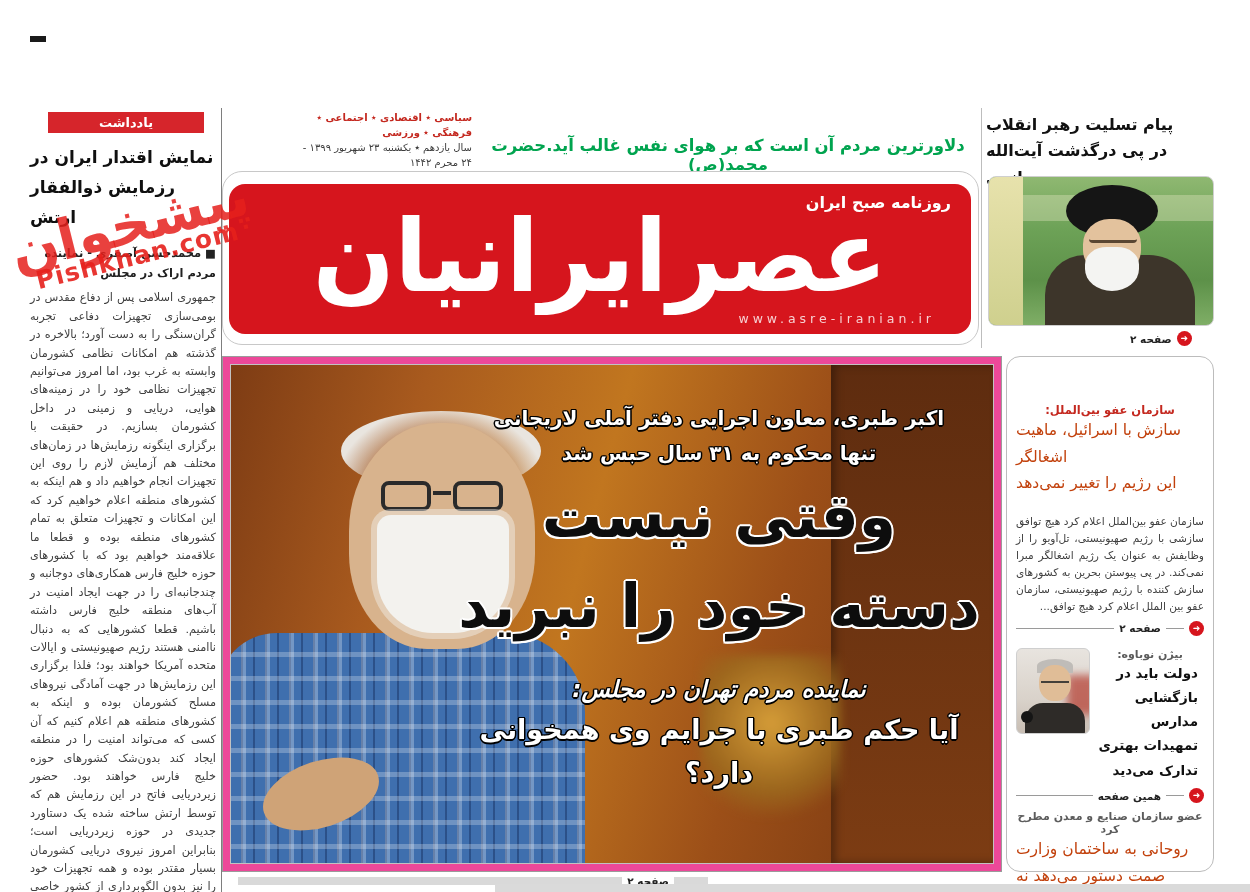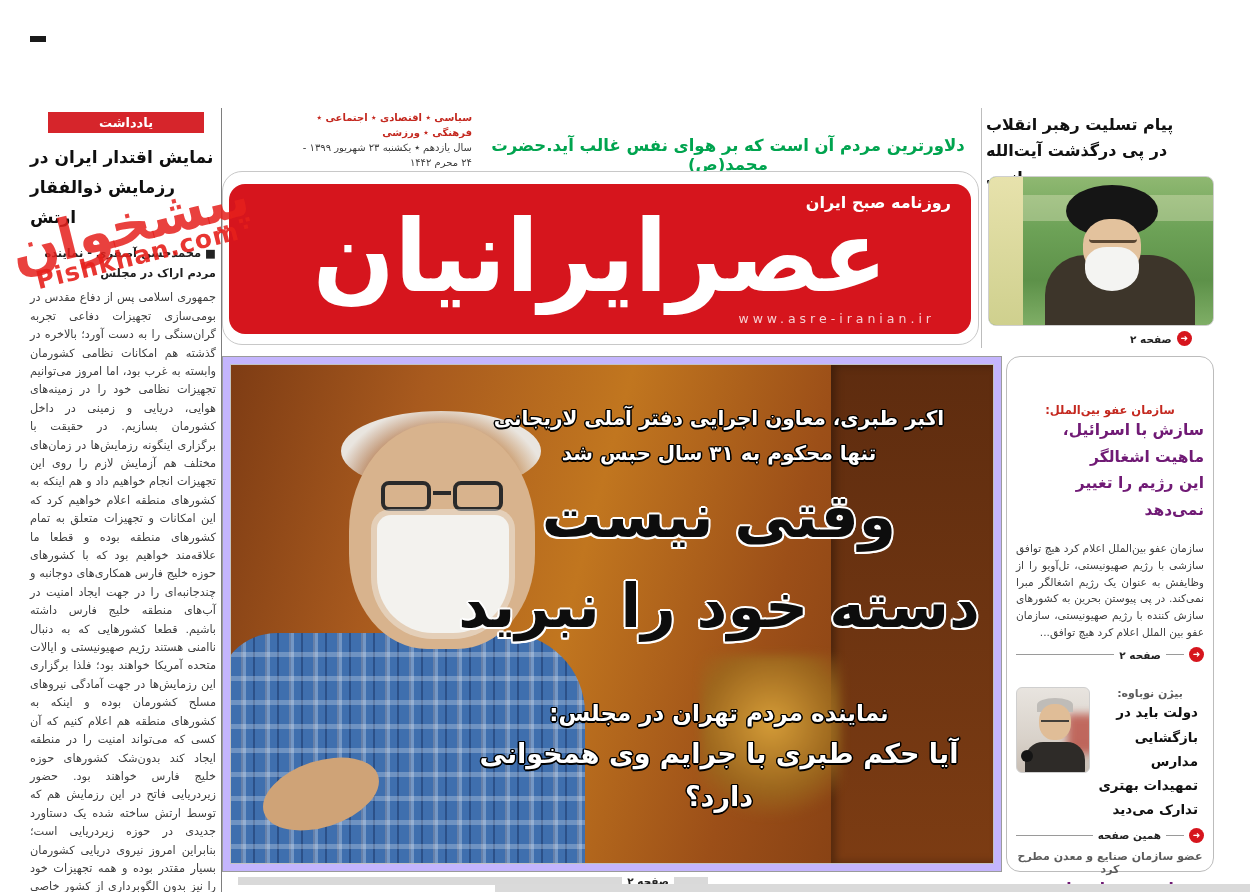--- a/index.html
+++ b/index.html
@@ -54,21 +54,21 @@
   .note .hl { text-align:left; font-weight:bold; font-size:17px; line-height:1.75; color:#101010; }
   .note .byline { margin-top:12px; font-size:11.5px; font-weight:bold; color:#222; line-height:1.7; }
   .note .body { margin-top:6px; font-size:11.3px; color:#3f3f3f; line-height:1.63; text-align:justify; }
 
   
   .watermark { left:-18px; top:196px; width:300px; transform:rotate(-14deg); text-align:center; pointer-events:none; z-index:40; }
   .watermark .fa { font-size:56px; font-weight:900; color:rgba(229,32,28,.85); line-height:1; }
   .watermark .en { font-size:25px; font-weight:900; color:rgba(229,32,28,.9); letter-spacing:1px; margin-top:-10px; }
 
   
-  .main-box { left:222px; top:356px; width:780px; height:516px; border:1px solid #9b9b9b; background:#c4b5fd; padding:7px; }
+  .main-box { left:222px; top:356px; width:780px; height:516px; border:1px solid #9b9b9b; background:#ec4899; padding:7px; }
   .main-photo { position:relative; width:100%; height:100%; border:1px solid #c2c2c2; overflow:hidden;
      background:linear-gradient(105deg,#7e3c14 0%,#a85a1e 22%,#c1761f 45%,#9c4f18 68%,#6f3210 100%); }
   .main-photo .panel { position:absolute; left:600px; top:0; width:164px; height:100%; background:linear-gradient(180deg,#5e2c0f,#7c3c13); box-shadow:inset 4px 0 8px rgba(0,0,0,.35); }
   .main-photo .emblem { position:absolute; left:470px; top:290px; width:140px; height:170px; background:radial-gradient(circle at 50% 40%,#e0ab3e 0%,#9c6a1e 55%,rgba(120,70,20,0) 78%); filter:blur(5px); opacity:.85; }
   .main-photo .shirt { position:absolute; left:-14px; top:268px; width:368px; height:240px; border-radius:60px 80px 0 0;
      background:
        repeating-linear-gradient(90deg, rgba(255,255,255,.28) 0 5px, rgba(255,255,255,0) 5px 24px),
        repeating-linear-gradient(0deg, rgba(255,255,255,.25) 0 5px, rgba(255,255,255,0) 5px 24px),
        repeating-linear-gradient(90deg, rgba(15,35,80,.4) 0 2px, rgba(15,35,80,0) 2px 12px),
        #3f6fae; }
@@ -79,34 +79,34 @@
   .main-photo .glasses .lens { position:absolute; top:0; width:50px; height:30px; border:4px solid #2a2a2a; border-radius:8px; }
   .main-photo .glasses .l1 { left:4px; } .main-photo .glasses .l2 { right:4px; }
   .main-photo .glasses .bridge { position:absolute; left:56px; top:10px; width:18px; height:4px; background:#2a2a2a; }
   .main-photo .hand { position:absolute; left:30px; top:396px; width:120px; height:66px; background:#cfa377; border-radius:50%; transform:rotate(-18deg); }
 
   .overlay { position:absolute; left:214px; top:36px; width:548px; text-align:center; z-index:5; }
   .stroke-w { color:#fff; text-shadow:-1.5px 0 #000, 1.5px 0 #000, 0 -1.5px #000, 0 1.5px #000, -1px -1px #000, 1px 1px #000, -1px 1px #000, 1px -1px #000; }
   .stroke-b { color:#0d0d0d; text-shadow:-2px 0 #fff, 2px 0 #fff, 0 -2px #fff, 0 2px #fff, -1.5px -1.5px #fff, 1.5px 1.5px #fff, -1.5px 1.5px #fff, 1.5px -1.5px #fff; }
   .ov-kicker { font-size:20px; font-weight:bold; line-height:1.75; }
   .ov-big { font-size:60px; font-weight:900; line-height:1.5; }
-  .ov-sub1 { margin-top:44px; font-size:23px; font-weight:bold; line-height:1.6; }
+  .ov-sub1 { margin-top:20px; font-size:23px; font-weight:bold; line-height:1.6;font-style:italic; }
   .ov-sub2 { font-size:27px; font-weight:bold; line-height:1.6; }
   .main-badge { left:238px; top:875px; width:470px; }
   .main-badge .bar { height:8px; background:#d9d9d9; }
   .main-badge .b1 { width:34px; } .main-badge .b2 { flex:1; }
 
   
   .sidebar { left:1006px; top:356px; width:208px; height:516px; border:1px solid #bcbcbc; border-radius:14px; background:#fff; padding:10px 9px 6px; display:flex; flex-direction:column; }
   .sb-kicker-red { color:#c4281f; font-size:11.5px; font-weight:bold; text-align:center;margin-top:36px; }
   .sb-kicker-gray { color:#5c5c5c; font-size:11px; font-weight:bold; text-align:center; }
-  .sb-hl { text-align:right; font-weight:bold; color:#701a75; font-size:15.5px; line-height:1.72; }
+  .sb-hl { text-align:left; font-weight:normal; color:#c2410c; font-size:15.5px; line-height:1.72; }
   .sb-body { font-size:10.6px; color:#3f3f3f; line-height:1.6; text-align:justify; margin-top:16px; }
   .sb-sep { margin:6px 0 7px; }
-  .art2 { display:flex; gap:6px; margin-top:18px; }
+  .art2 { display:flex; gap:6px; margin-top:5px; }
   .art2 .txt { flex:1; text-align:center; }
   .art2 .hl4 { font-size:13.5px; font-weight:bold; line-height:1.8; color:#101010; text-align:right; padding-right:6px; }
   .mp-photo { width:74px; height:86px; border:1px solid #cfcfcf; border-radius:6px; position:relative; overflow:hidden; flex:0 0 auto;
      background:linear-gradient(180deg,#e8e4df 0%,#d9d2ca 60%,#c8beb4 100%); }
   .mp-photo .blotch { position:absolute; right:-8px; top:26px; width:30px; height:40px; background:#b43a2e; filter:blur(4px); opacity:.7; }
   .mp-photo .suit { position:absolute; left:8px; bottom:-4px; width:60px; height:34px; background:#2e2b28; border-radius:18px 18px 0 0; }
   .mp-photo .face { position:absolute; left:22px; top:16px; width:32px; height:36px; background:#e0bd97; border-radius:46%; }
   .mp-photo .hair2 { position:absolute; left:20px; top:10px; width:36px; height:14px; background:#bfbcb8; border-radius:50% 50% 0 0; }
   .mp-photo .gl { position:absolute; left:24px; top:27px; width:28px; height:7px; border-bottom:2.5px solid #44403a; }
   .mp-photo .mic { position:absolute; left:4px; bottom:10px; width:12px; height:12px; background:#151515; border-radius:50%; }

